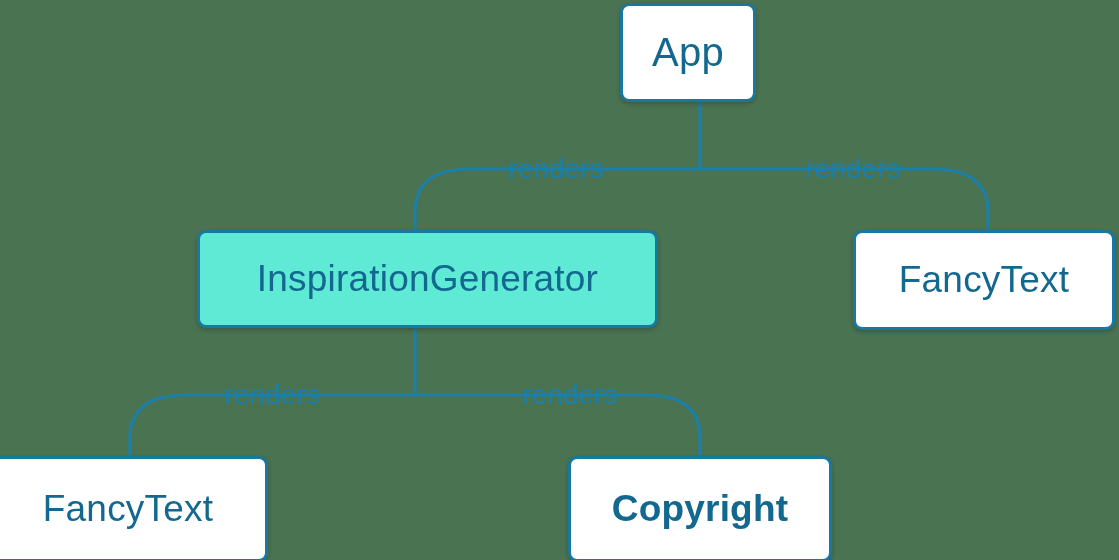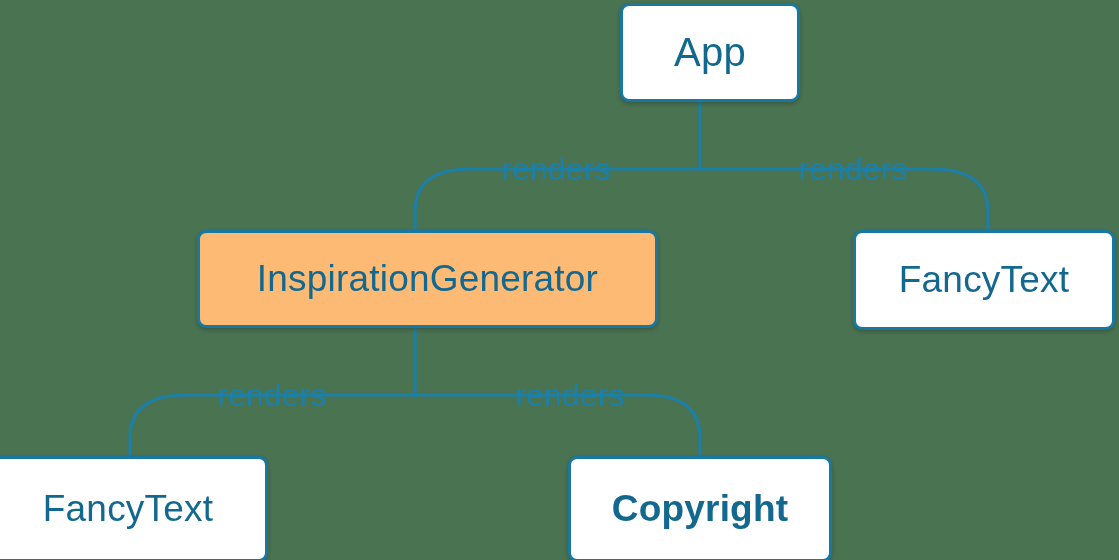--- a/index.html
+++ b/index.html
@@ -44,21 +44,21 @@
     color: #13688f;
     font-family: "Liberation Sans", sans-serif;
     font-weight: 400;
     white-space: nowrap;
     letter-spacing: 0.2px;
   }
   .edge-label {
     position: absolute;
     color: #1b7fa8;
     font-family: "Liberation Sans", sans-serif;
-    font-size: 32px;
+    font-size: 28px;
     font-weight: 400;
     white-space: nowrap;
     transform: translate(-50%, -50%);
     letter-spacing: 0.1px;
   }
 </style>
 </head>
 <body>
 
 <div id="diagram-root">
@@ -68,24 +68,24 @@
         <path class="edge-path" d="M 700 102 L 700 169" stroke="#1b7fa8"></path>
         <path class="edge-path" d="M 700 169 L 470 169 Q 415 169 415 212 L 415 230" stroke="#1b7fa8"></path>
         <path class="edge-path" d="M 700 169 L 932 169 Q 988 169 988 212 L 988 230" stroke="#1b7fa8"></path>
         <path class="edge-path" d="M 415 328 L 415 395" stroke="#1b7fa8"></path>
         <path class="edge-path" d="M 415 395 L 186 395 Q 130 395 130 438 L 130 456" stroke="#1b7fa8"></path>
         <path class="edge-path" d="M 415 395 L 646 395 Q 700 395 700 438 L 700 456" stroke="#1b7fa8"></path>
       </g>
   </svg>
 
   <div id="node-layer">
-      <div class="node-box" style="left: 620px; top: 3px; width: 180px; height: 99px; background: rgb(255, 255, 255); border-color: rgb(24, 120, 160);">
+      <div class="node-box" style="left: 620px; top: 3px; width: 136px; height: 99px; background: rgb(255, 255, 255); border-color: rgb(24, 120, 160);">
         <span class="node-label" style="font-size: 40px; color: rgb(19, 104, 143);">App</span>
       </div>
-      <div class="node-box" style="left: 197px; top: 230px; width: 461px; height: 98px; background: #fdba74; border-color: rgb(24, 120, 160);">
+      <div class="node-box" style="left: 197px; top: 230px; width: 461px; height: 98px; background: #5eead4; border-color: rgb(24, 120, 160);">
         <span class="node-label" style="font-size: 37px; color: rgb(19, 104, 143);">InspirationGenerator</span>
       </div>
       <div class="node-box" style="left: 853px; top: 230px; width: 262px; height: 100px; background: rgb(255, 255, 255); border-color: rgb(24, 120, 160);">
         <span class="node-label" style="font-size: 37px; color: rgb(19, 104, 143);">FancyText</span>
       </div>
       <div class="node-box" style="left: -12px; top: 456px; width: 280px; height: 106px; background: rgb(255, 255, 255); border-color: rgb(24, 120, 160);">
         <span class="node-label" style="font-size: 37px; color: rgb(19, 104, 143);">FancyText</span>
       </div>
       <div class="node-box" style="left: 568px; top: 456px; width: 264px; height: 106px; background: rgb(255, 255, 255); border-color: rgb(24, 120, 160);">
         <span class="node-label" style="font-size: 37px; color: rgb(19, 104, 143); font-weight: bold;">Copyright</span>

